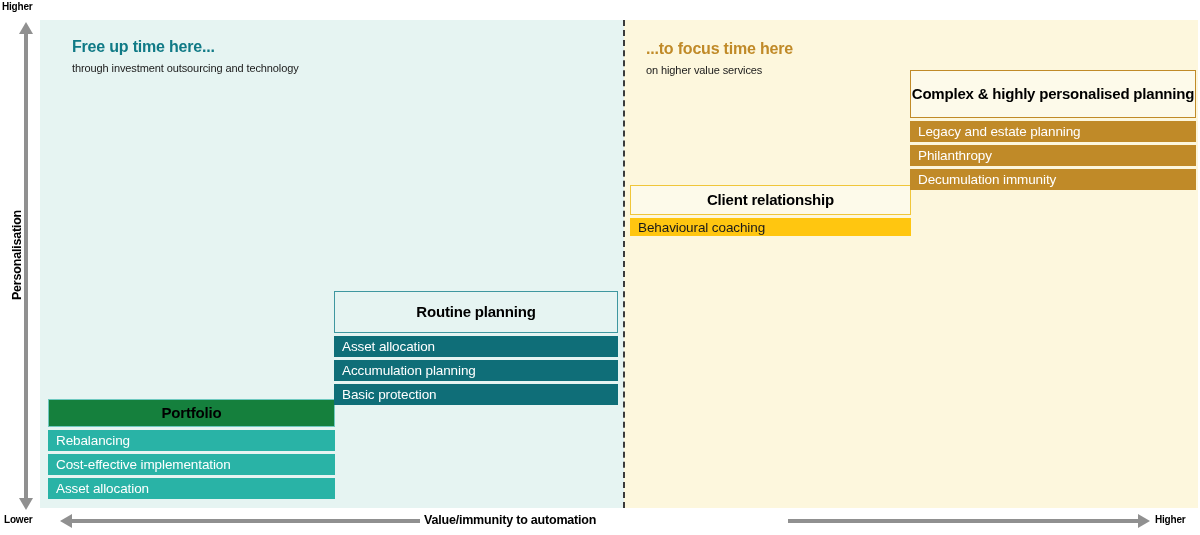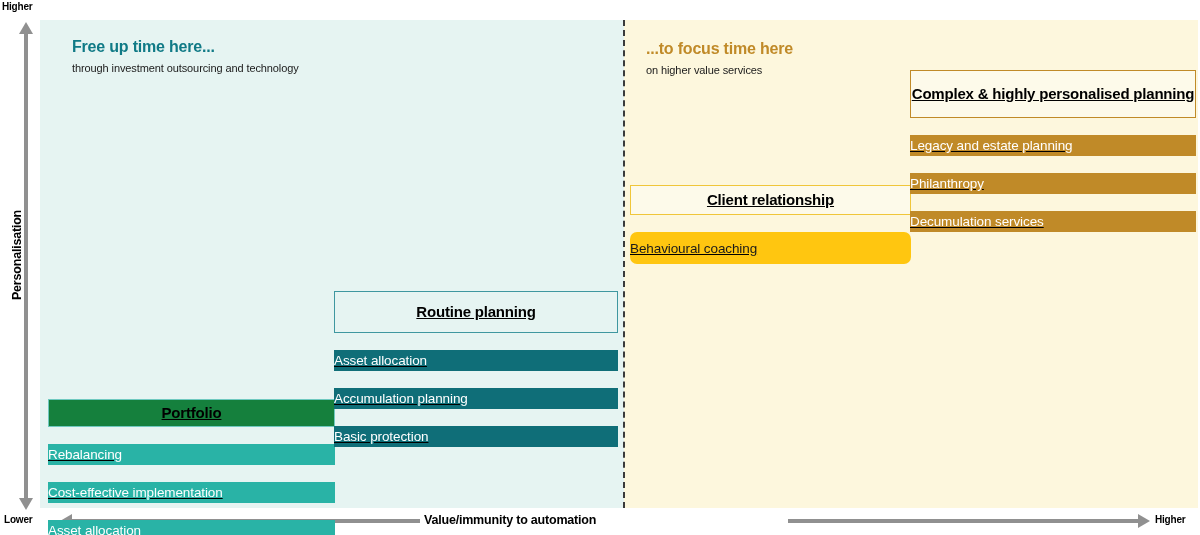--- a/index.html
+++ b/index.html
@@ -167,40 +167,41 @@
     color: #1a1a1a;
     letter-spacing: -0.1px;
     white-space: nowrap;
   }
   #left-heading  { left: 72px; top: 38px; color: #107a86; }
   #left-sub      { left: 72px; top: 62px; }
   #right-heading { left: 646px; top: 40px; color: #c08a28; }
   #right-sub     { left: 646px; top: 64px; }
 
   
-  .group { position: absolute; text-decoration: underline; }
+  .group { position: absolute; }
   .group-title {
     box-sizing: border-box;
     display: flex;
     align-items: center;
     justify-content: center;
     text-align: center;
     font-size: 15px;
     font-weight: bold;
     color: #000;
     letter-spacing: -0.2px;
     line-height: 1.12;
   }
   .bar {
     box-sizing: border-box;
     display: flex;
     align-items: center;
     font-size: 13.5px;
     letter-spacing: -0.1px;
-    margin-top: 17px;
+    padding-left: 8px;
+    margin-top: 3px;
     white-space: nowrap;
   }
 
   
   #group-portfolio { left: 48px; top: 399px; width: 287px; }
   #group-portfolio .group-title {
     height: 28px;
     background: #15803d;
     border: 1.5px solid #6fc9c0;
   }
@@ -224,24 +225,23 @@
   }
 
   
   #group-client { left: 630px; top: 185px; width: 281px; }
   #group-client .group-title {
     height: 30px;
     background: #fdfaea;
     border: 1.5px solid #f0c63a;
   }
   #group-client .bar {
-    height: 32px;
+    height: 18px;
     background: #ffc610;
     color: #1a1a1a;
-    border-radius: 7px;
   }
 
   
   #group-complex { left: 910px; top: 70px; width: 286px; }
   #group-complex .group-title {
     height: 48px;
     background: #fdfaea;
     border: 1.5px solid #c08a28;
   }
   #group-complex .bar {
@@ -298,16 +298,16 @@
 
   <div class="group" id="group-client">
     <div class="group-title">Client relationship</div>
     <div class="bar">Behavioural coaching</div>
   </div>
 
   <div class="group" id="group-complex">
     <div class="group-title">Complex &amp; highly personalised planning</div>
     <div class="bar">Legacy and estate planning</div>
     <div class="bar">Philanthropy</div>
-    <div class="bar">Decumulation services</div>
+    <div class="bar">Decumulation immunity</div>
   </div>
 
 </div>
 
 </body></html>

